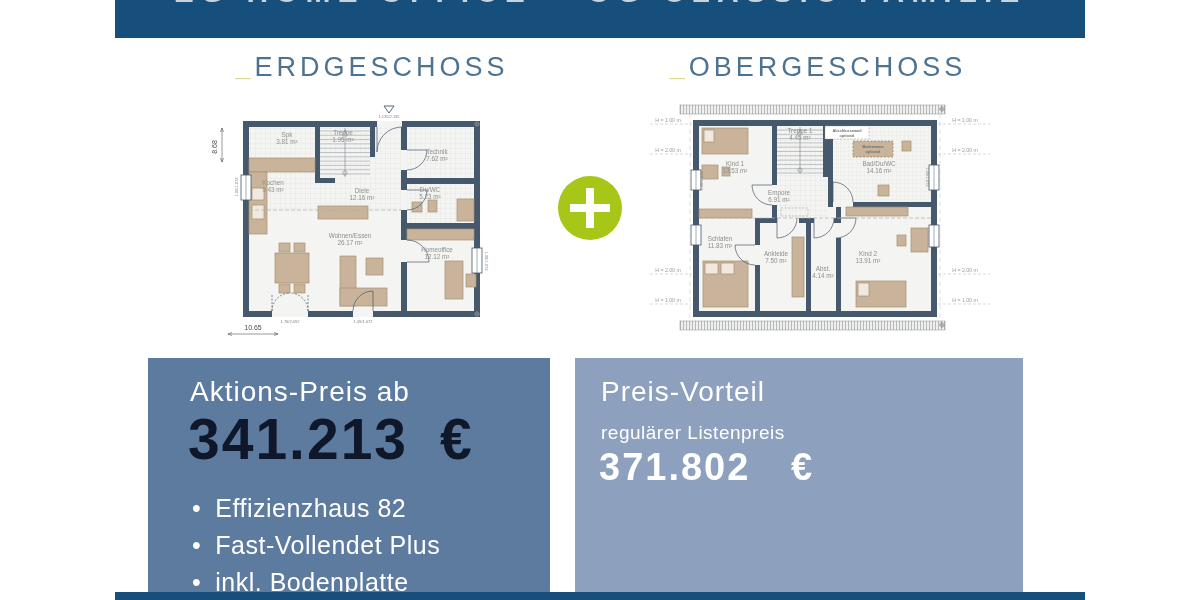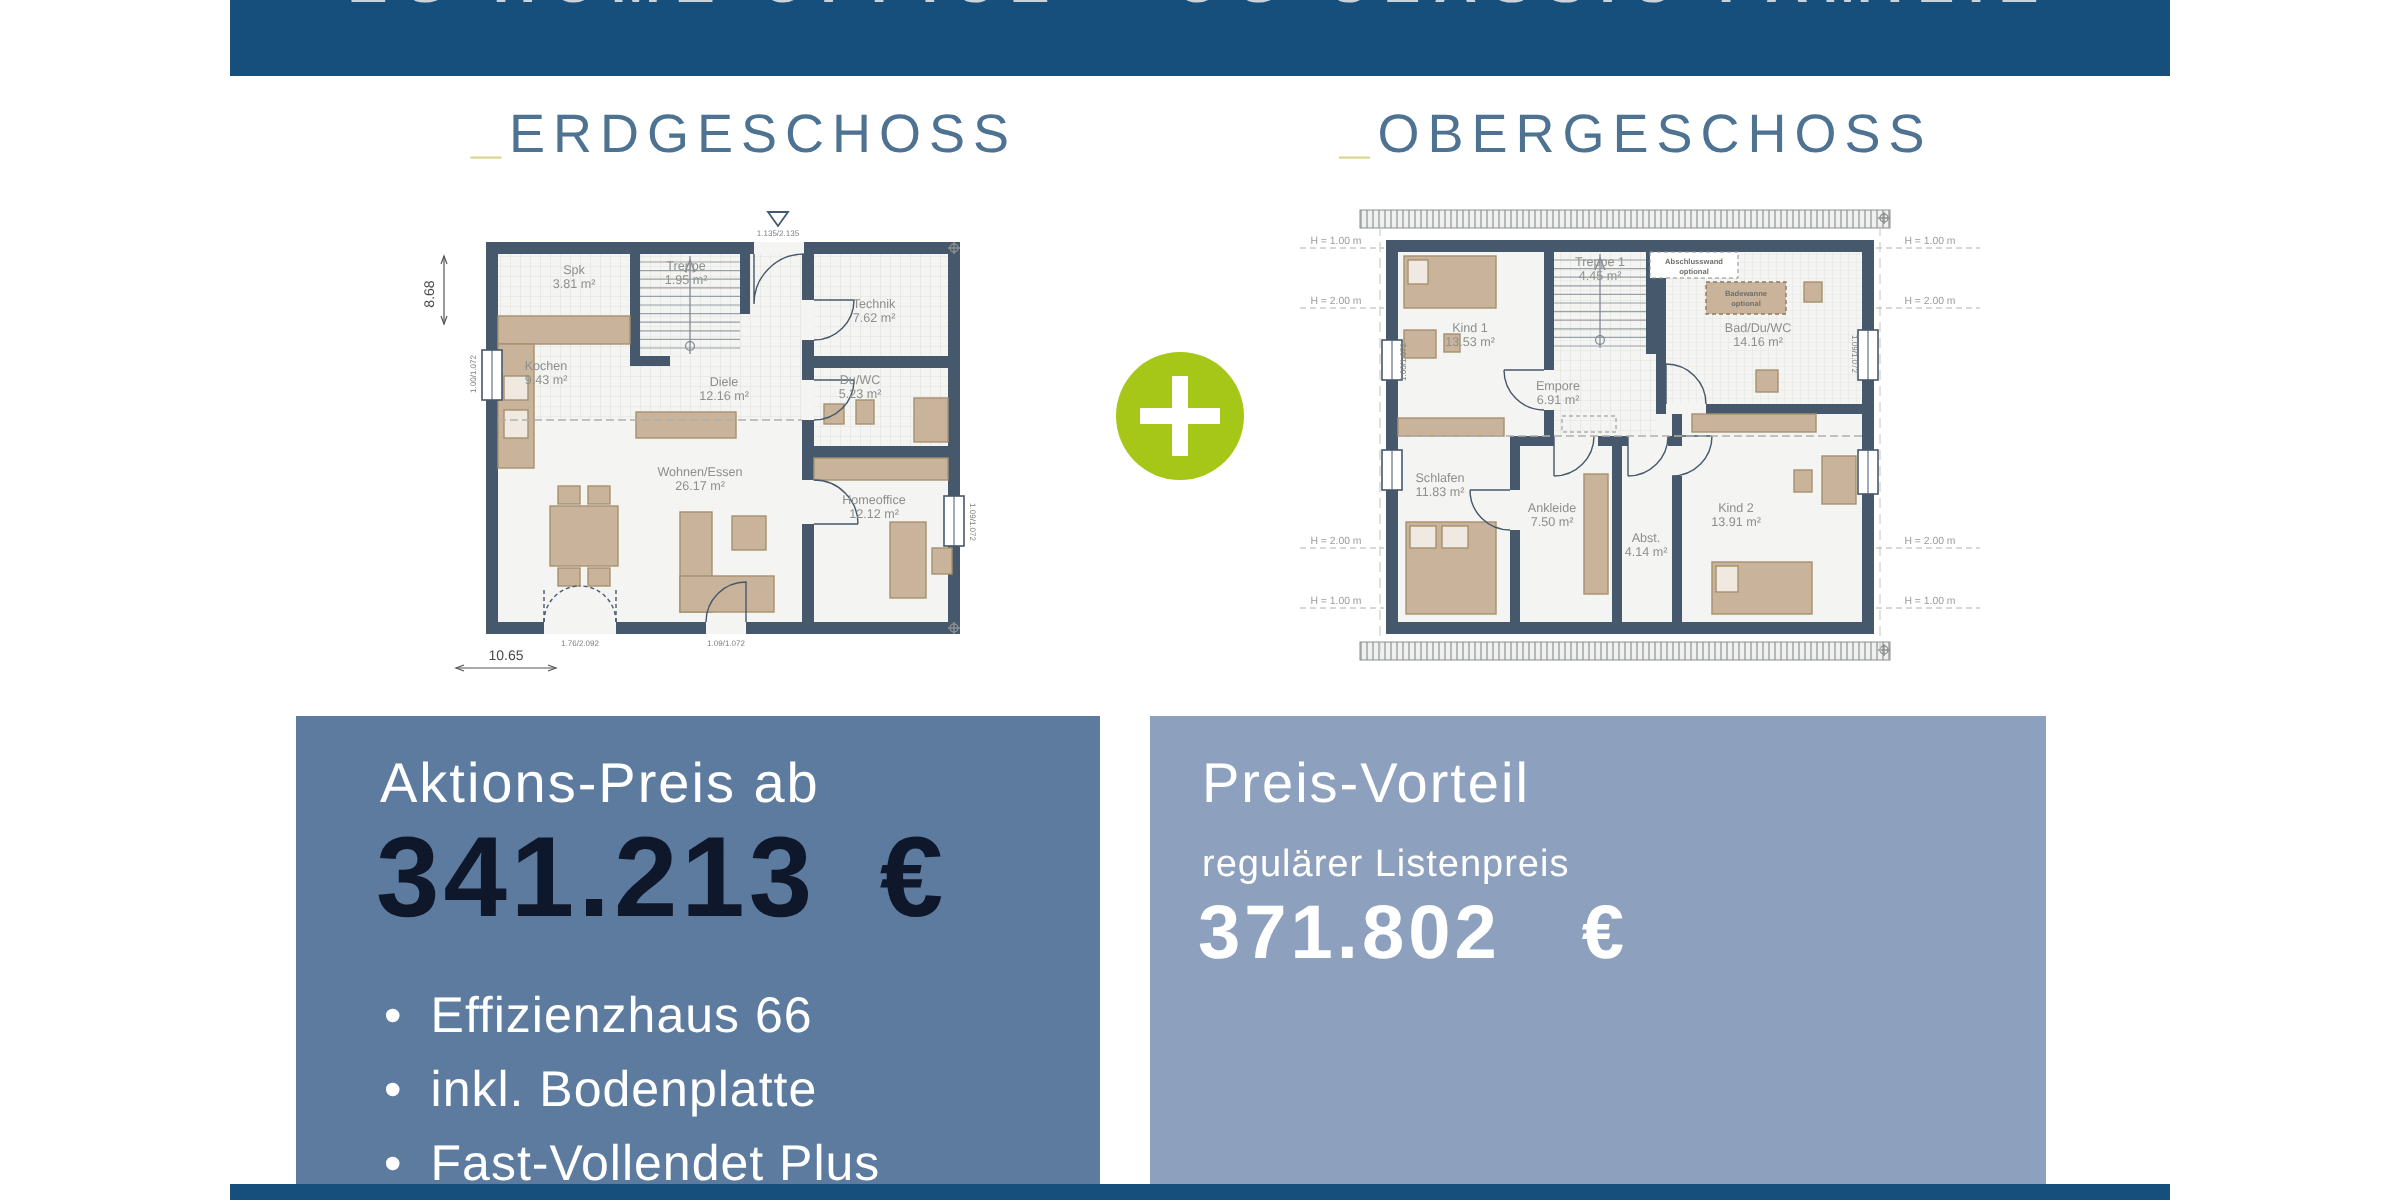--- a/index.html
+++ b/index.html
@@ -338,23 +338,23 @@
       <text class="hl" x="325" y="57" text-anchor="middle">H = 2.00 m</text>
       <text class="hl" x="325" y="177" text-anchor="middle">H = 2.00 m</text>
       <text class="hl" x="325" y="207" text-anchor="middle">H = 1.00 m</text>
     </g>
   </svg>
 
   <div class="price-box" id="offer-box">
     <div class="box-label">Aktions-Preis ab</div>
     <div class="price-big">341.213 €</div>
     <ul>
-      <li>Effizienzhaus 66</li>
+      <li>Effizienzhaus 82</li>
+      <li>Fast-Vollendet Plus</li>
       <li>inkl. Bodenplatte</li>
-      <li>Fast-Vollendet Plus</li>
     </ul>
   </div>
 
   <div class="price-box" id="advantage-box">
     <div class="box-label">Preis-Vorteil</div>
     <div class="sub-label">regulärer Listenpreis</div>
     <div class="sub-price">371.802 €</div>
   </div>
 
   <div class="bottom-bar"></div>

